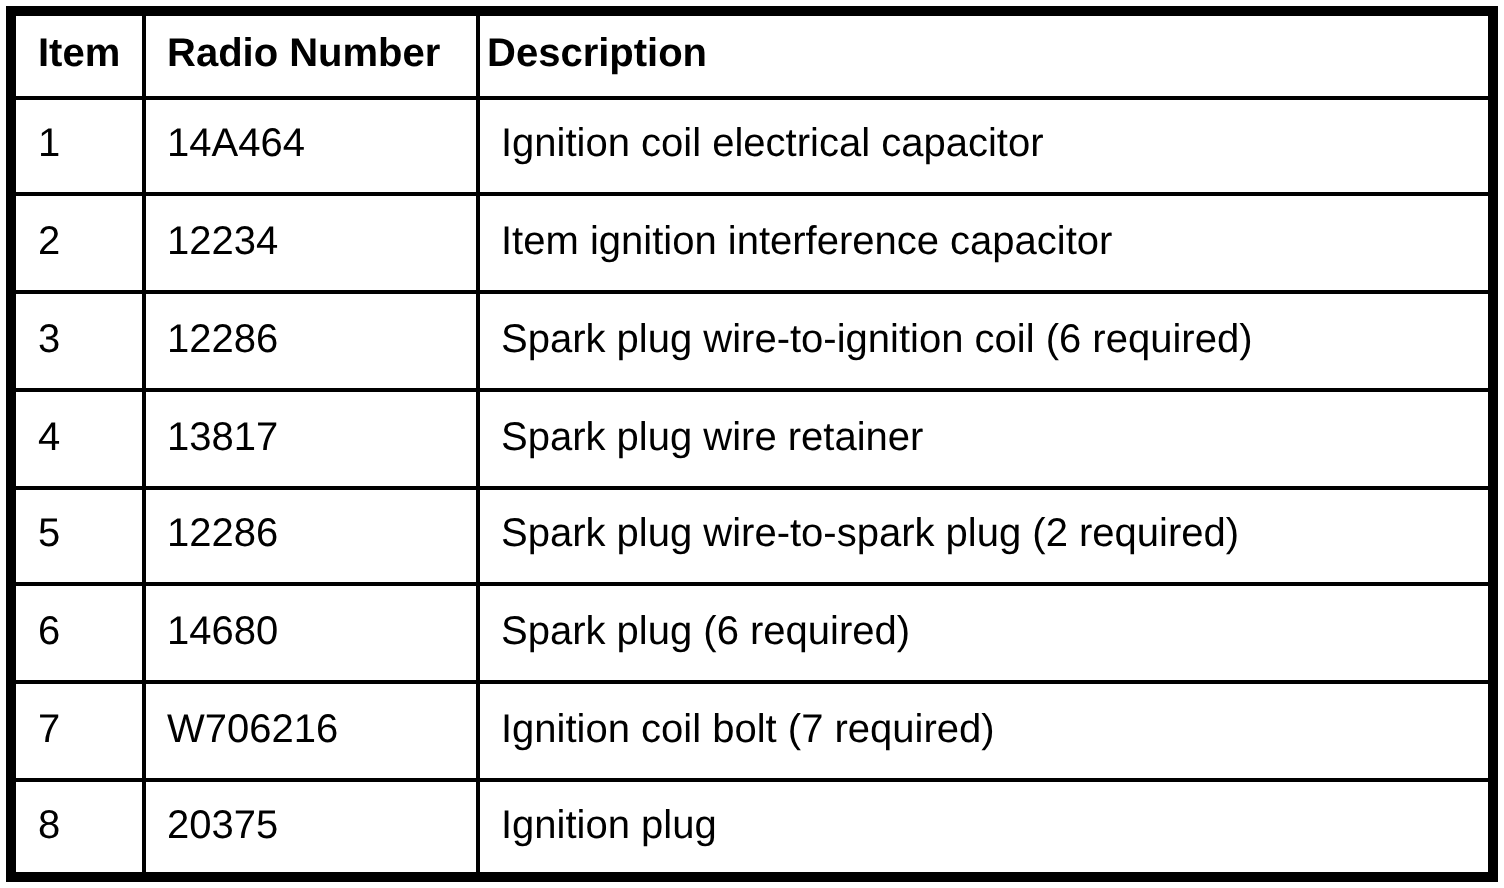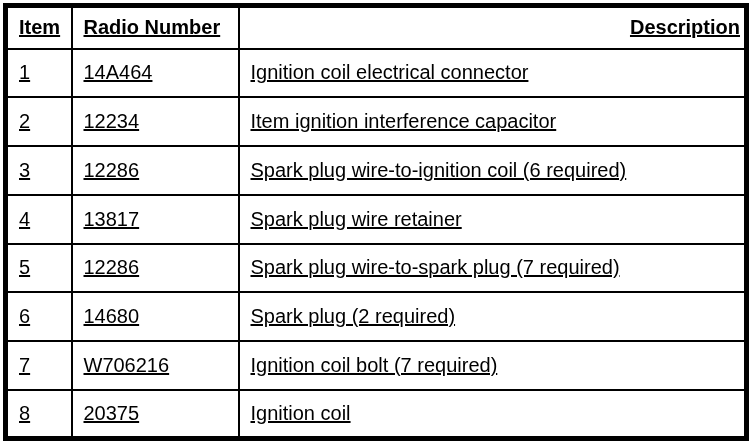--- a/index.html
+++ b/index.html
@@ -11,21 +11,20 @@
   html, body {
     margin: 0;
     padding: 0;
     background: var(--bg-color);
   }
   .page {
     width: 752px;
     height: 444px;
     padding: 3px;
     background: var(--bg-color);
-    text-decoration: underline;
   }
   table.parts {
     width: 100%;
     height: 100%;
     border-collapse: collapse;
     table-layout: fixed;
     border: 5px solid var(--border-color);
     background: var(--bg-color);
   }
   table.parts th,
@@ -37,21 +36,21 @@
     vertical-align: middle;
     text-align: left;
     padding: 0 4px 0 11px;
     overflow: hidden;
     white-space: nowrap;
   }
   table.parts th {
     font-weight: bold;
   }
   table.parts th.col-description {
-    text-align: right;
+    text-align: left;
     padding: 0 4px;
   }
   tr.header-row { height: 43px; }
   tr.body-row   { height: 48px; }
   col.col-item        { width: 66px;  }
   col.col-part-number { width: 167px; }
   col.col-description { width: auto;  }
 </style>
 </head>
 <body>
@@ -67,52 +66,52 @@
       <tr class="header-row">
         <th>Item</th>
         <th>Radio Number</th>
         <th class="col-description">Description</th>
       </tr>
     </thead>
     <tbody>
       <tr class="body-row">
         <td>1</td>
         <td>14A464</td>
-        <td>Ignition coil electrical connector</td>
+        <td>Ignition coil electrical capacitor</td>
       </tr>
       <tr class="body-row">
         <td>2</td>
         <td>12234</td>
         <td>Item ignition interference capacitor</td>
       </tr>
       <tr class="body-row">
         <td>3</td>
         <td>12286</td>
         <td>Spark plug wire-to-ignition coil (6 required)</td>
       </tr>
       <tr class="body-row">
         <td>4</td>
         <td>13817</td>
         <td>Spark plug wire retainer</td>
       </tr>
       <tr class="body-row">
         <td>5</td>
         <td>12286</td>
-        <td>Spark plug wire-to-spark plug (7 required)</td>
+        <td>Spark plug wire-to-spark plug (2 required)</td>
       </tr>
       <tr class="body-row">
         <td>6</td>
         <td>14680</td>
-        <td>Spark plug (2 required)</td>
+        <td>Spark plug (6 required)</td>
       </tr>
       <tr class="body-row">
         <td>7</td>
         <td>W706216</td>
         <td>Ignition coil bolt (7 required)</td>
       </tr>
       <tr class="body-row">
         <td>8</td>
         <td>20375</td>
-        <td>Ignition coil</td>
+        <td>Ignition plug</td>
       </tr>
     </tbody>
   </table>
 </div>
 
 </body></html>

